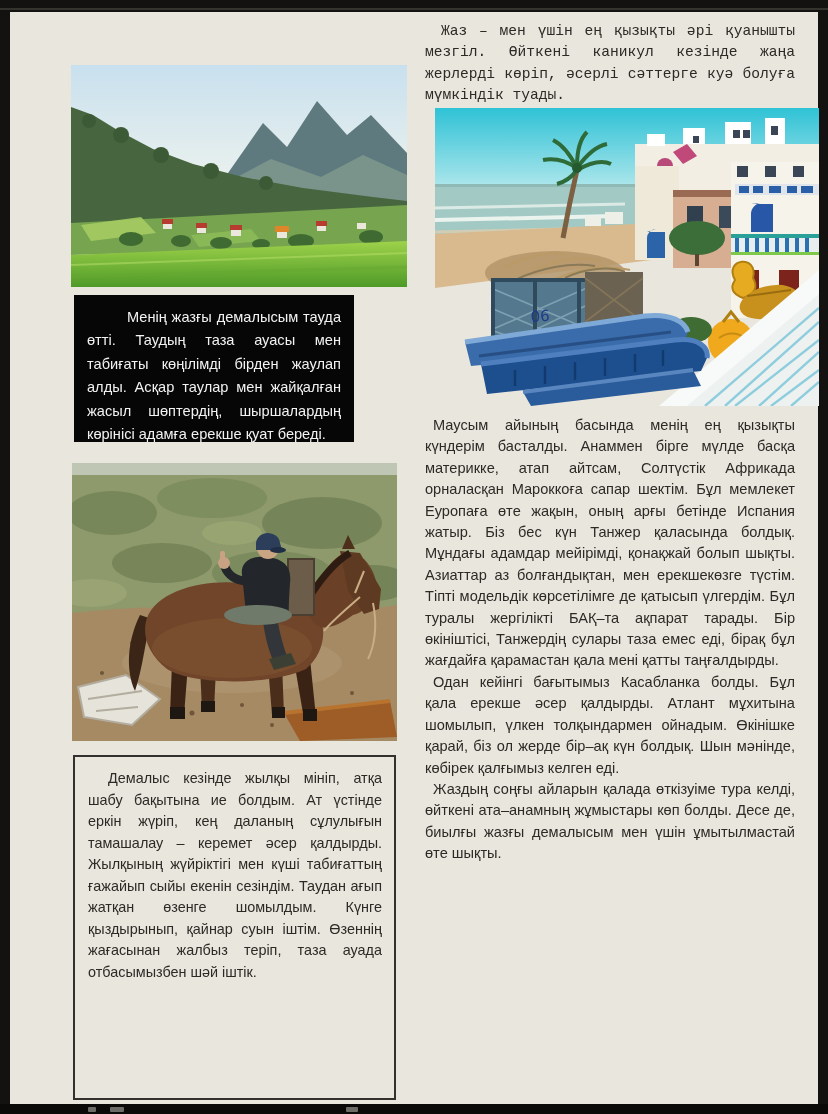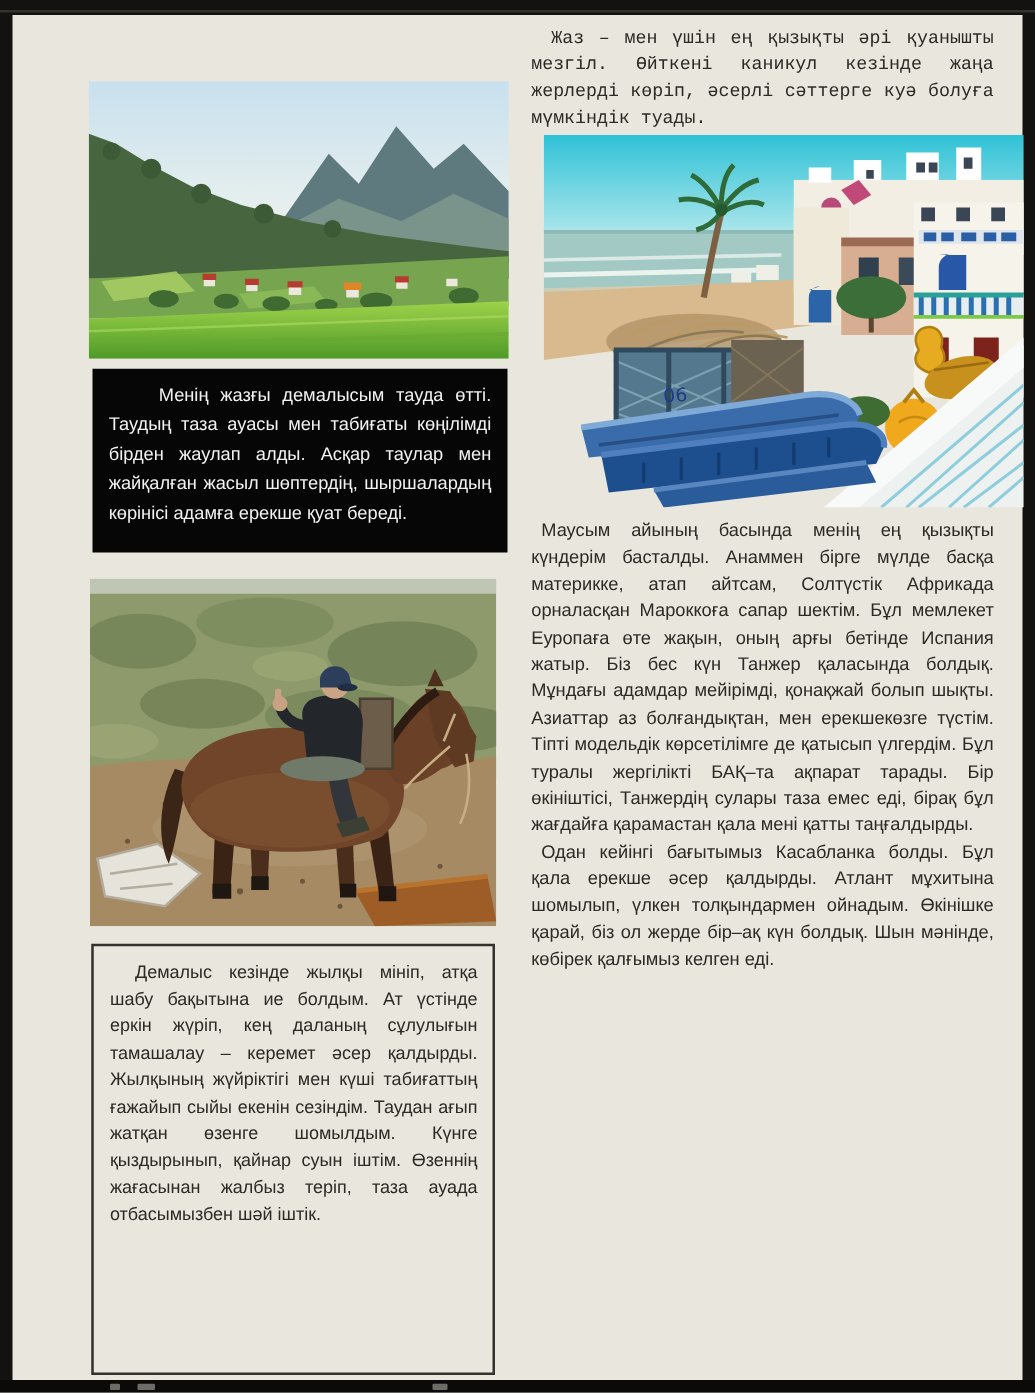--- a/index.html
+++ b/index.html
@@ -12,21 +12,21 @@
   .page{
     position:absolute;left:10px;top:12px;width:808px;height:1092px;
     background:#e9e6de;
   }
   p{margin:0;color:#2d2a26;}
   .photo{position:absolute;display:block;}
   .photo-mountain{left:61px;top:53px;}
   .photo-horse{left:62px;top:451px;}
   .photo-morocco{left:425px;top:96px;}
   .black-box{
-    position:absolute;left:64px;top:283px;width:332px;height:147px;
+    position:absolute;left:64px;top:283px;width:280px;height:147px;
     background:#060606;box-sizing:border-box;padding:11px 13px 9px 13px;
   }
   .black-box p{
     color:#f2f2f2;font-size:14.6px;line-height:23.4px;
     text-align:justify;text-indent:40px;
   }
   .text-box{
     position:absolute;left:63px;top:743px;width:323px;height:345px;
     border:2px solid #33312d;box-sizing:border-box;padding:11px 12px 0 13px;
     background:transparent;
@@ -351,20 +351,21 @@
           <path d="M228,242 V258"></path>
       </g>
       <path d="M88,284 L258,262 L266,278 L96,298 Z" fill="#2a5b9a"></path>
       <path d="M88,284 L258,262" stroke="#5a86c0" stroke-width="4" fill="none"></path>
     </g>
   </svg>
 
   <div class="rtext">
     <p class="rp ind-sm">Маусым айының басында менің ең қызықты күндерім басталды. Анаммен бірге мүлде басқа материкке, атап айтсам, Солтүстік Африкада орналасқан Мароккоға сапар шектім. Бұл мемлекет Еуропаға өте жақын, оның арғы бетінде Испания жатыр. Біз бес күн Танжер қаласында болдық. Мұндағы адамдар мейірімді, қонақжай болып шықты. Азиаттар аз болғандықтан, мен ерекшекөзге түстім. Тіпті модельдік көрсетілімге де қатысып үлгердім. Бұл туралы жергілікті БАҚ–та ақпарат тарады. Бір өкініштісі, Танжердің сулары таза емес еді, бірақ бұл жағдайға қарамастан қала мені қатты таңғалдырды.</p>
     <p class="rp ind-sm">Одан кейінгі бағытымыз Касабланка болды. Бұл қала ерекше әсер қалдырды. Атлант мұхитына шомылып, үлкен толқындармен ойнадым. Өкінішке қарай, біз ол жерде бір–ақ күн болдық. Шын мәнінде, көбірек қалғымыз келген еді.</p>
+    <p class="rp ind-sm">Жаздың соңғы айларын қалада өткізуіме тура келді, өйткені ата–анамның жұмыстары көп болды. Десе де, биылғы жазғы демалысым мен үшін ұмытылмастай өте шықты.</p>
   </div>
 
 </div>
 
 <div class="bottom-band"></div>
 <div class="cut-mark" style="left:88px;width:8px;"></div>
 <div class="cut-mark" style="left:110px;width:14px;"></div>
 <div class="cut-mark" style="left:346px;width:12px;"></div>
 
 </body></html>

